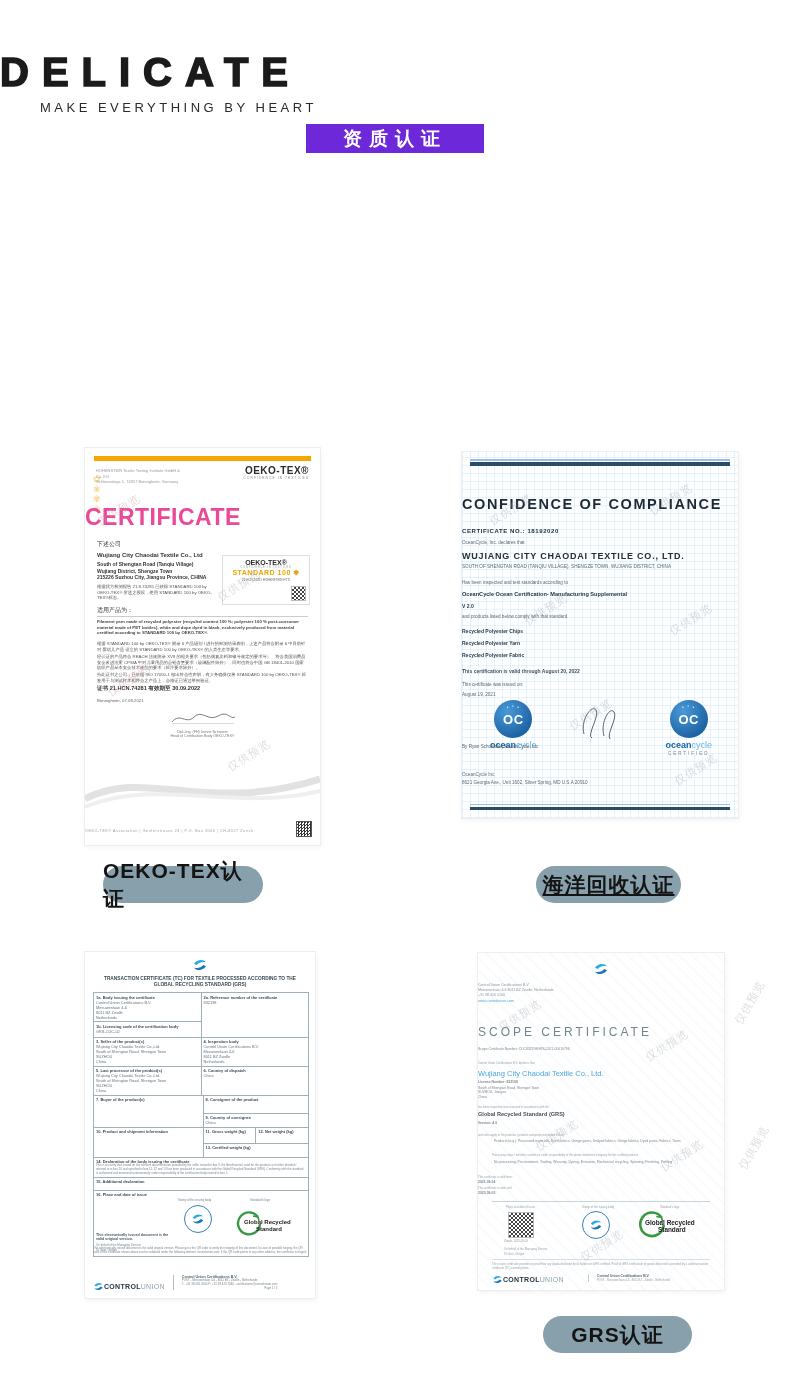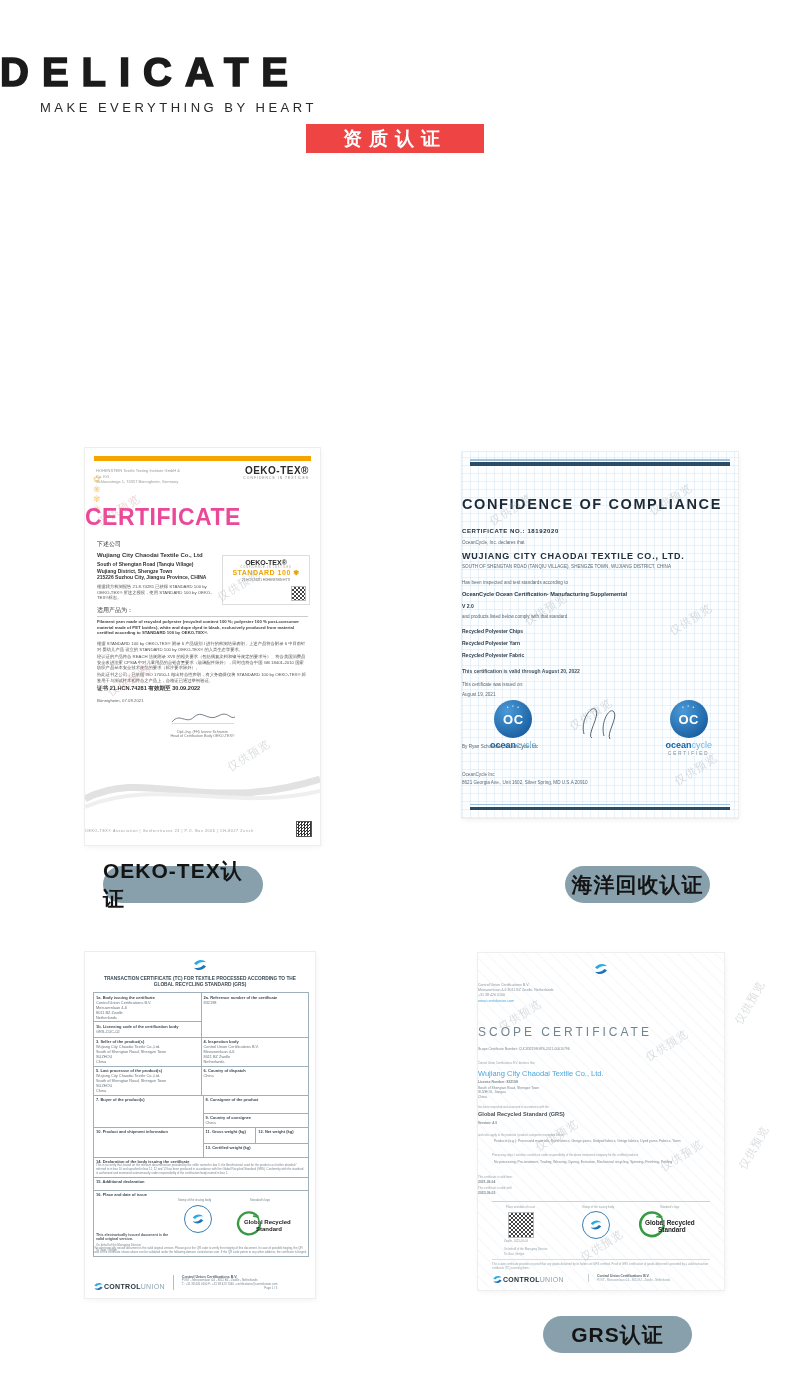--- a/index.html
+++ b/index.html
@@ -4,21 +4,21 @@
 <style>
   html,body{margin:0;padding:0;background:#fff;}
   .page{position:relative;width:790px;height:1382px;background:#fff;overflow:hidden;font-family:"Liberation Sans",sans-serif;color:#1c1c1c;}
   .abs{position:absolute;}
   .ctr{left:0;right:0;text-align:left;}
   .pre{white-space:pre-line;}
 
   
   .brand{top:50px;font-size:40px;font-weight:bold;letter-spacing:13px;color:#1b1b1b;-webkit-text-stroke:1.6px #1b1b1b;}
   .tagline{top:100px;font-size:13px;letter-spacing:3.5px;color:#2a2a2a;padding-left:40px;}
-  .badge{top:124px;left:306px;width:178px;height:29px;background:#ef4444;color:#fff;font-size:19px;font-weight:bold;letter-spacing:7px;display:flex;align-items:center;justify-content:center;}
+  .badge{top:124px;left:306px;width:178px;height:29px;background:#6d28d9;color:#fff;font-size:19px;font-weight:bold;letter-spacing:7px;display:flex;align-items:center;justify-content:center;}
   .intro{top:231px;left:78px;width:648px;font-family:"Liberation Serif","DejaVu Serif",serif;font-size:22.5px;line-height:37px;color:#222;text-align:justify;}
 
   
   .cert{position:absolute;background:#fff;box-shadow:0 0 0 1px #eee,1px 2px 6px rgba(0,0,0,.06);}
   .wm{position:absolute;font-size:11px;letter-spacing:1px;color:rgba(150,158,166,.35);transform:rotate(-32deg);pointer-events:none;white-space:nowrap;}
   .wm.pink{color:rgba(205,150,150,.4);}
   .qr{background:repeating-conic-gradient(#444 0% 25%,#fff 0% 50%) 0 0/4px 4px;border:1px solid #bbb;}
 
   
   .oeko{left:85px;top:448px;width:235px;height:397px;font-family:"Liberation Sans",sans-serif;}
@@ -199,21 +199,21 @@
     <div class="abs ocean-line4"></div>
     <div class="wm" style="top:50px;left:25px;">仅供预览</div>
     <div class="wm" style="top:40px;left:185px;">仅供预览</div>
     <div class="wm" style="top:150px;left:60px;">仅供预览</div>
     <div class="wm" style="top:160px;left:205px;">仅供预览</div>
     <div class="wm" style="top:255px;left:105px;">仅供预览</div>
     <div class="wm" style="top:310px;left:210px;">仅供预览</div>
   </div>
 
   <div class="pill" style="left:103px;top:866px;width:160px;">OEKO-TEX认证</div>
-  <div class="pill" style="left:565px;top:866px;width:145px;">海洋回收认证</div>
+  <div class="pill" style="left:536px;top:866px;width:145px;text-decoration:underline;">海洋回收认证</div>
 
   <div class="cert tc">
     <svg class="abs" style="top:5px;left:107px;" width="16" height="16" viewBox="0 0 24 24">
       <path d="M3 10 C8 3 17 3 21 8 C15 6.5 10 8.5 7 12 Z" fill="#29abe2"></path>
       <path d="M21 14 C16 21 7 21 3 16 C9 17.5 14 15.5 17 12 Z" fill="#1b75bb"></path>
     </svg>
     <div class="abs tc-title">TRANSACTION CERTIFICATE (TC) FOR TEXTILE PROCESSED ACCORDING TO THE GLOBAL RECYCLING STANDARD (GRS)</div>
     <div class="tc-table">
       <div class="tc-row">
         <div class="tc-cell">

